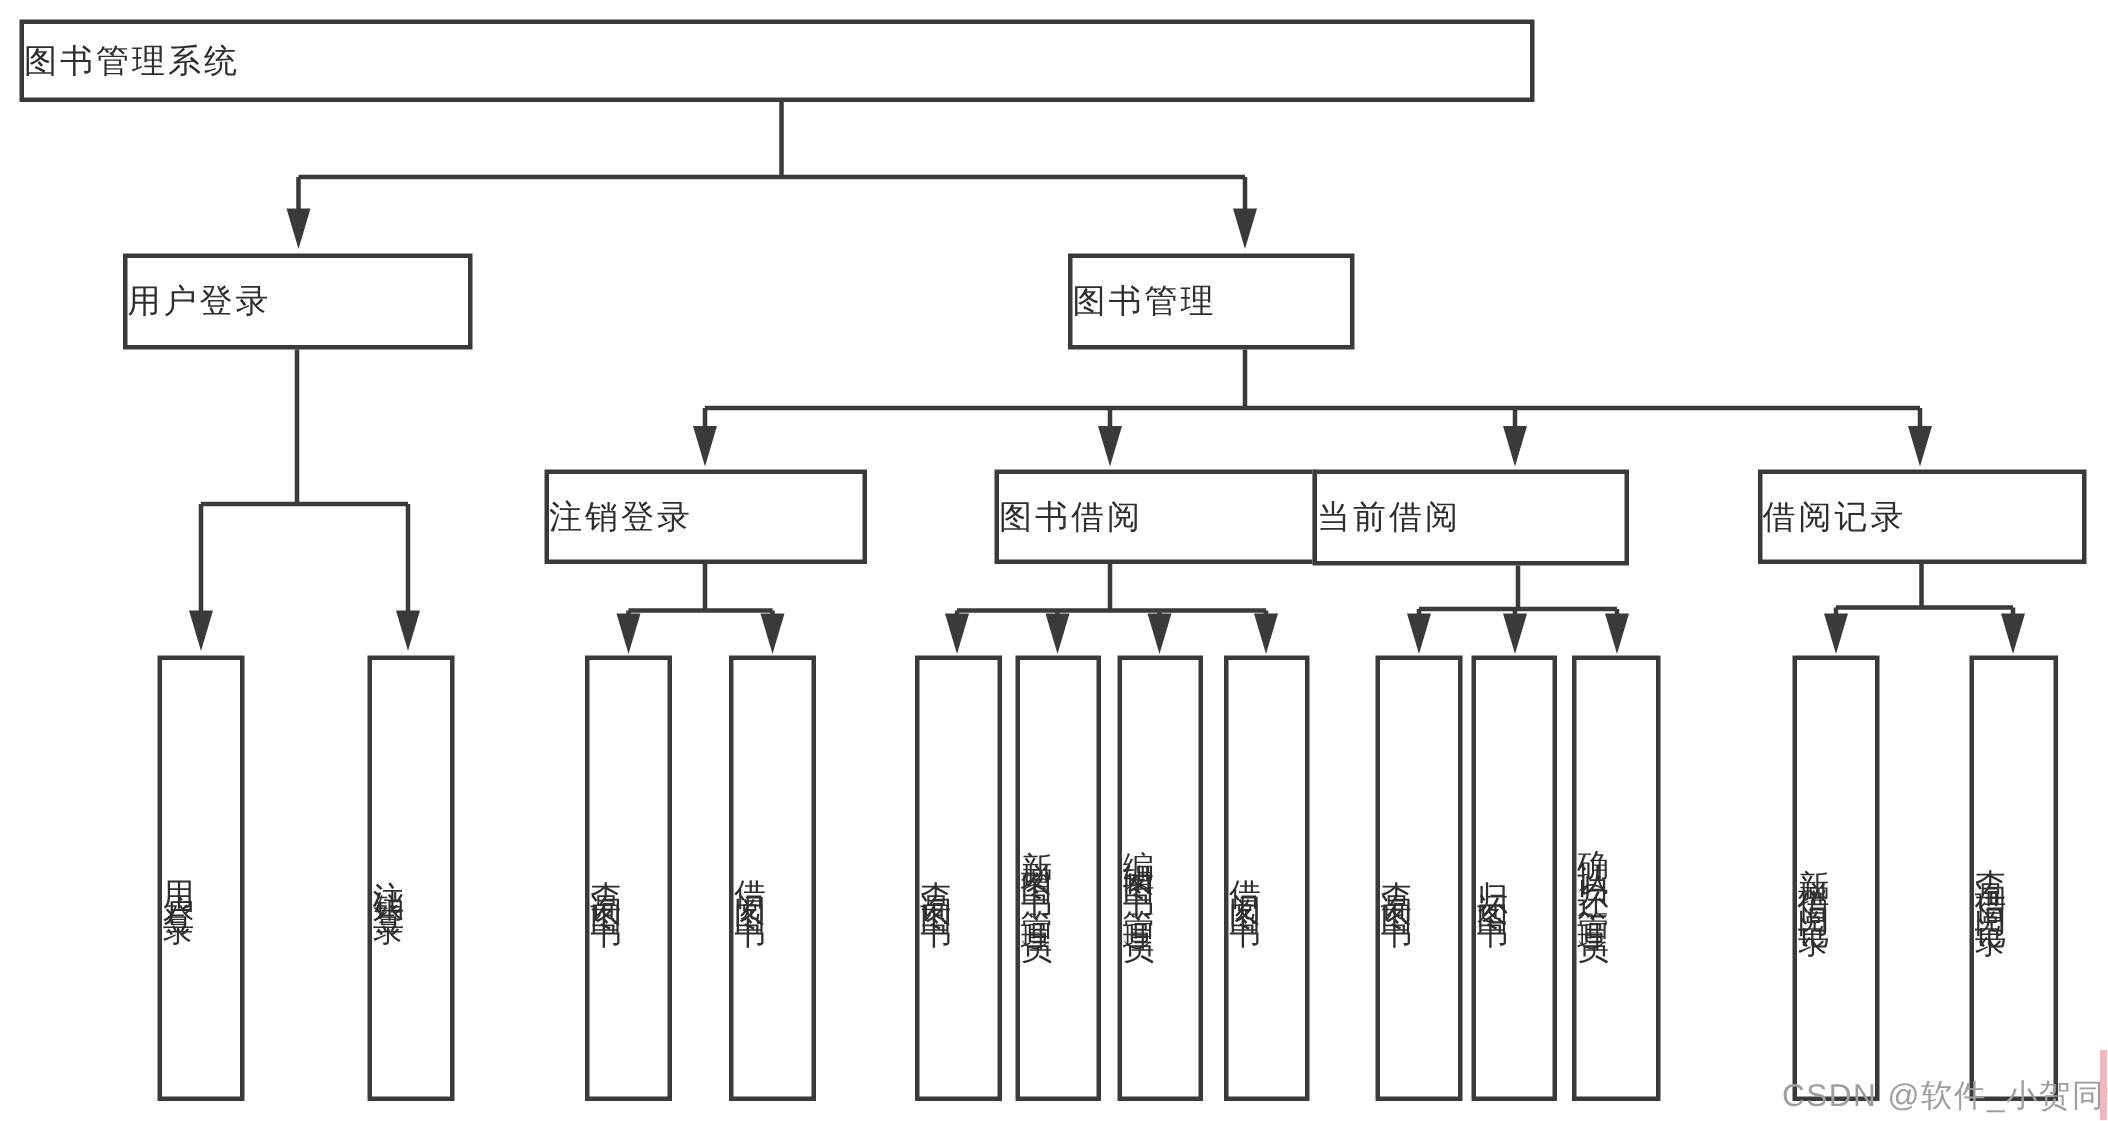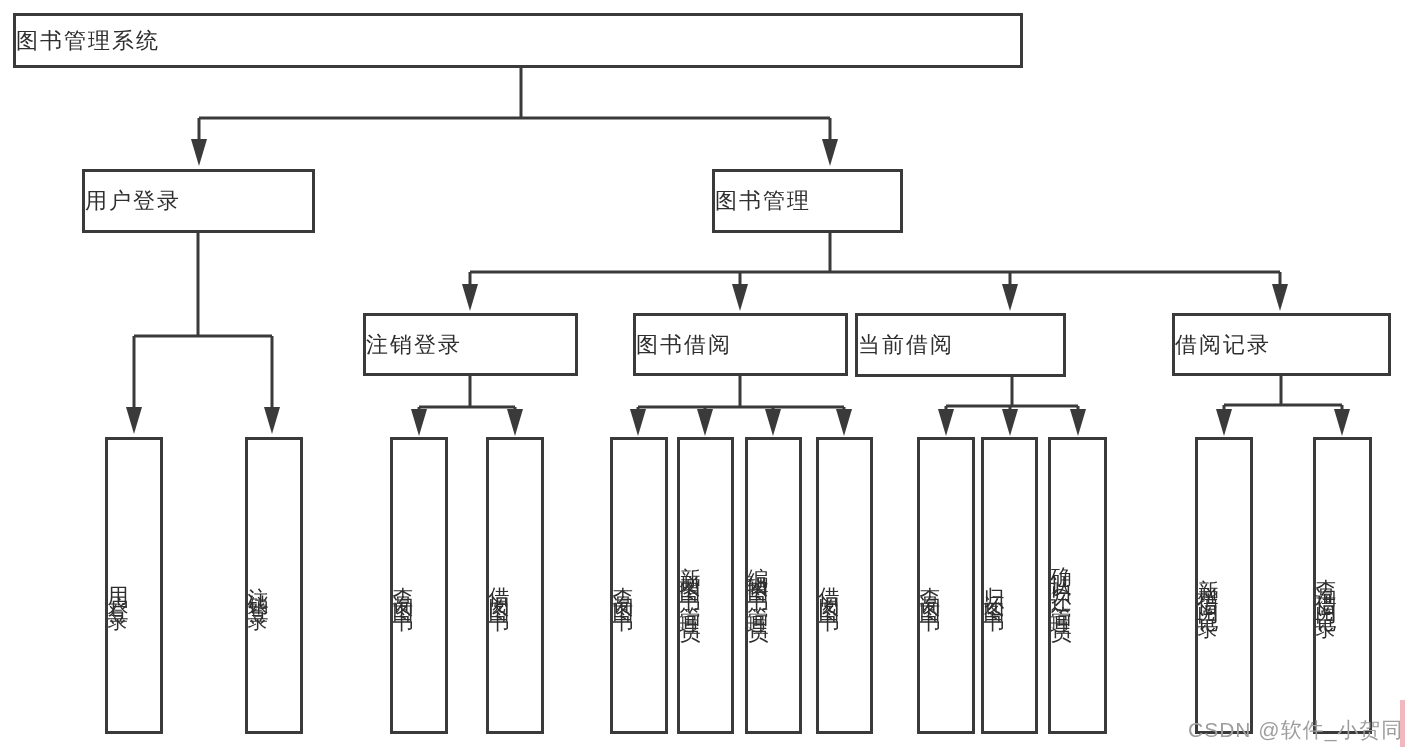--- a/index.html
+++ b/index.html
@@ -43,22 +43,22 @@
     letter-spacing: 8px;
     line-height: 1;
     white-space: nowrap;
     color: #2e2e2e;
   }
   
   #root-box        { left: 13px;   top: 13px;  width: 1010px; height: 55px; }
   #user-login-box  { left: 82px;   top: 169px; width: 233px;  height: 64px; }
   #book-mgmt-box   { left: 712px;  top: 169px; width: 191px;  height: 64px; }
   #new-books-box   { left: 363px;  top: 313px; width: 215px;  height: 63px; }
-  #book-borrow-box { left: 633px;  top: 313px; width: 215px;  height: 63px; }
-  #cur-borrow-box  { left: 855px;  top: 313px; width: 211px;  height: 64px; }
+  #book-borrow-box { left: 663px;  top: 313px; width: 215px;  height: 63px; }
+  #cur-borrow-box  { left: 875px;  top: 313px; width: 211px;  height: 64px; }
   #records-box     { left: 1172px; top: 313px; width: 219px;  height: 63px; }
   .leaf { top: 437px; height: 297px; }
   #leaf-g1a { left: 105px;  width: 58px; }
   #leaf-g1b { left: 245px;  width: 58px; }
   #leaf-g2a { left: 390px;  width: 58px; }
   #leaf-g2b { left: 486px;  width: 58px; }
   #leaf-g3a { left: 610px;  width: 58px; }
   #leaf-g3b { left: 677px;  width: 57px; }
   #leaf-g3c { left: 745px;  width: 57px; }
   #leaf-g3d { left: 816px;  width: 57px; }

